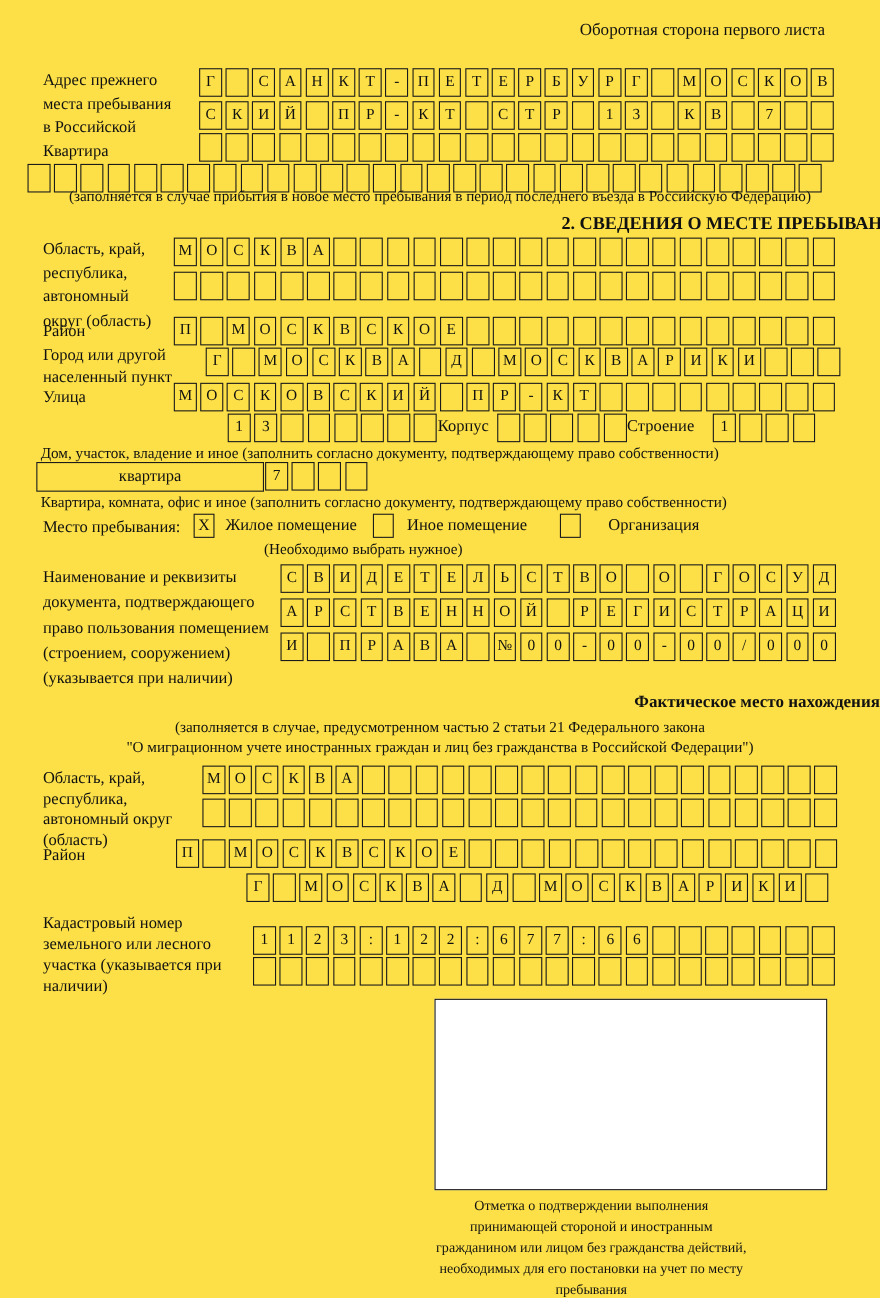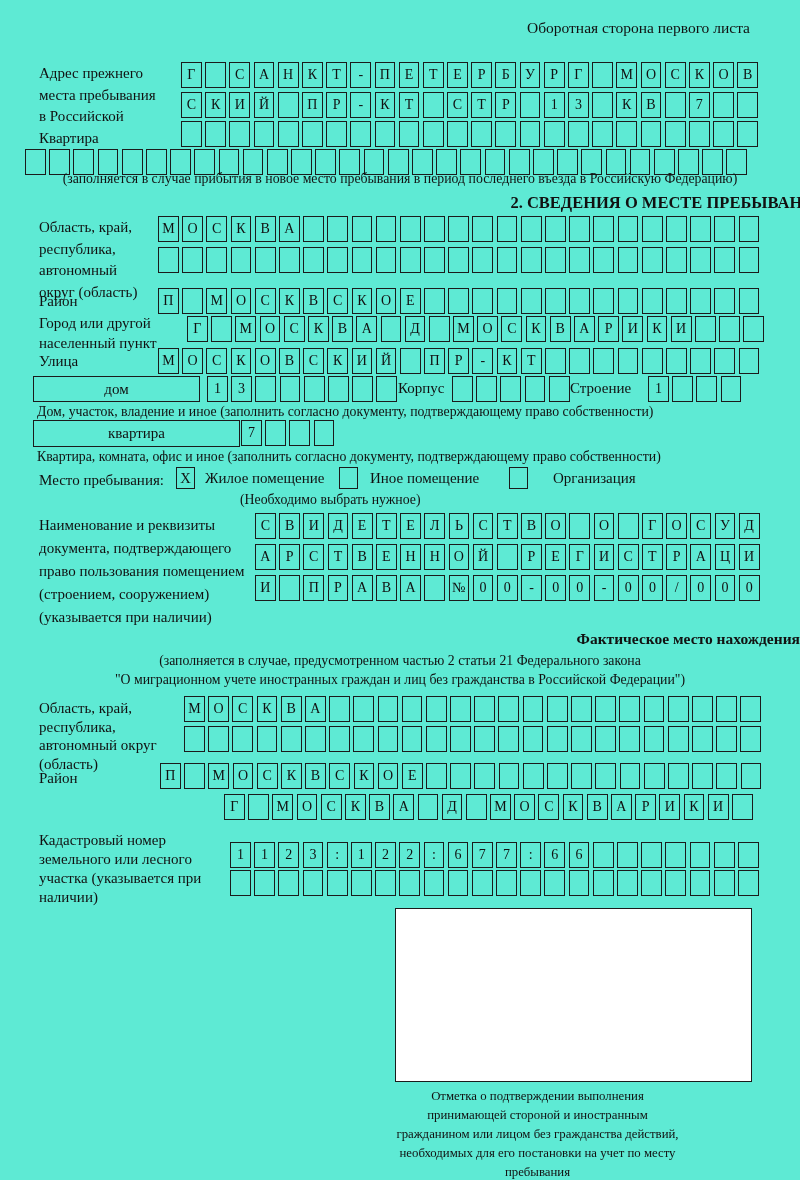--- a/index.html
+++ b/index.html
@@ -1,17 +1,17 @@
 <!DOCTYPE html>
 <html><head>
 <meta charset="utf-8">
 <style>
   html,body{margin:0;padding:0;background:#fff;}
   .page{
-    position:relative;width:800px;height:1180px;background:#5eead4;
+    position:relative;width:800px;height:1180px;background:#fde047;
     font-family:"Liberation Serif","DejaVu Serif",serif;color:#111;
     overflow:hidden;
   }
   .hdr{position:absolute;top:19px;right:50px;font-size:15.5px;}
   .lbl{position:absolute;font-size:15px;line-height:21.5px;}
   .lbl-tight{line-height:18.5px;}
   .boxrow{position:absolute;display:flex;gap:3.4px;}
   .cell{
     display:inline-flex;align-items:center;justify-content:center;
     width:20.8px;height:26px;border:1.7px solid #1b1b1b;box-sizing:border-box;
@@ -290,21 +290,20 @@
       <span class="cell"></span>
       <span class="cell"></span>
       <span class="cell"></span>
       <span class="cell"></span>
       <span class="cell"></span>
       <span class="cell"></span>
       <span class="cell"></span>
       <span class="cell"></span>
     </div>
 
-  <div class="fieldbox" style="left:33px;top:376px;width:167px">дом</div>
   <div class="boxrow" style="left:207px;top:376px">
       <span class="cell">1</span>
       <span class="cell">3</span>
       <span class="cell"></span>
       <span class="cell"></span>
       <span class="cell"></span>
       <span class="cell"></span>
       <span class="cell"></span>
       <span class="cell"></span>
     </div>

